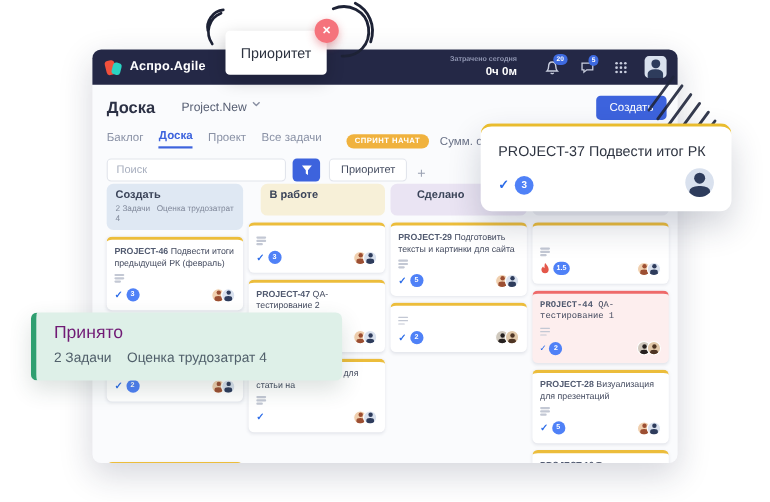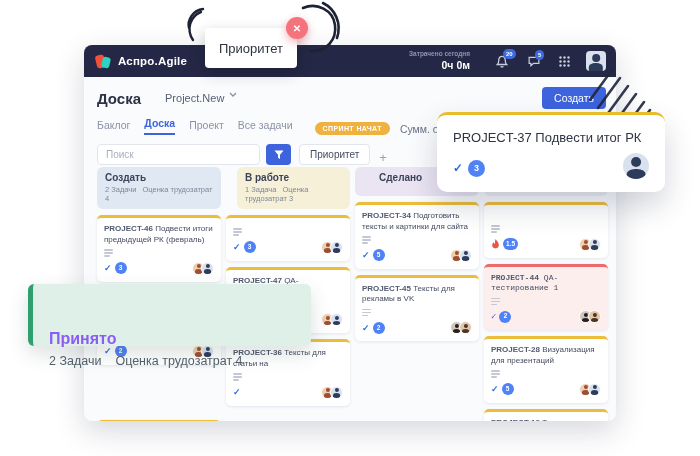--- a/index.html
+++ b/index.html
@@ -96,21 +96,21 @@
     font-size:6.5px; line-height:12px; text-align:center; margin-left:3px; font-weight:bold; }
   .est.wide { border-radius:7px; padding:0 3px; }
   .sp { flex:1; }
   .cfoot .avatar { width:13px; height:13px; border:1.5px solid #fff; margin-left:-4px; }
   .flame { flex:none; }
 
   
   .accepted { position:absolute; left:28px; top:284px; width:283px; height:62px; z-index:30;
     background:#def0e8; border-left:5px solid #2f9f70; border-radius:6px;
     box-shadow:0 8px 20px rgba(40,70,55,.16); padding:10px 16px 0 16px; }
-  .a-title { font-size:16px; font-weight:bold; color:#8b5cf6;margin-top:36px; }
+  .a-title { font-size:16px; font-weight:normal; color:#701a75; }
   .a-sub { font-size:12.5px; color:#51606b; margin-top:6px; }
   .a-sub span { margin-right:14px; }
 
   .popup { position:absolute; left:437px; top:112px; width:228px; height:80px; z-index:40;
     background:#fff; border-top:3px solid #e9bc2e; border-radius:10px;
     box-shadow:0 14px 30px rgba(30,40,70,.20); padding:15px 16px 0 16px; }
   .p-title { font-size:13px; color:#2f3542; }
   .p-foot { display:flex; align-items:center; margin-top:12px; }
   .check.lgc { font-size:12px; }
   .est.lg { min-width:17px; height:17px; line-height:17px; font-size:9px; border-radius:50%; margin-left:5px; }
@@ -273,21 +273,20 @@
           <div class="card gap-top">
             
             
             
           </div>
         </div>
 
         <div class="col">
           <div class="col-head ch2">
             <div class="ch-title">В работе</div>
-            <div class="ch-meta"><span>1 Задача</span><span>Оценка трудозатрат 3</span></div>
           </div>
           <div class="card">
             <div class="doc-icon">
                 <i></i>
                 <i></i>
                 <i></i>
               </div>
             <div class="cfoot">
                 <span class="check">✓</span>
                 <span class="est">3</span>
@@ -326,36 +325,35 @@
               </div>
           </div>
 
         </div>
 
         <div class="col">
           <div class="col-head ch3">
             <div class="ch-title">Сделано</div>
           </div>
           <div class="card">
-            <div class="ctext"><span class="cid">PROJECT-34</span> <span>Подготовить тексты и картинки для сайта</span></div>
+            <div class="ctext"><span class="cid">PROJECT-29</span> <span>Подготовить тексты и картинки для сайта</span></div>
             <div class="doc-icon">
                 <i></i>
                 <i></i>
                 <i></i>
               </div>
             <div class="cfoot">
                 <span class="check">✓</span>
                 <span class="est">5</span>
                 <span class="sp"></span>
                 <span class="avatar av-w"></span>
                 <span class="avatar av-m"></span>
               </div>
           </div>
           <div class="card">
-            <div class="ctext"><span class="cid">PROJECT-45</span> <span>Тексты для рекламы в VK</span></div>
             <div class="doc-icon">
                 <i></i>
                 <i></i>
                 <i></i>
               </div>
             <div class="cfoot">
                 <span class="check">✓</span>
                 <span class="est">2</span>
                 <span class="sp"></span>
                 <span class="avatar av-d1"></span>

